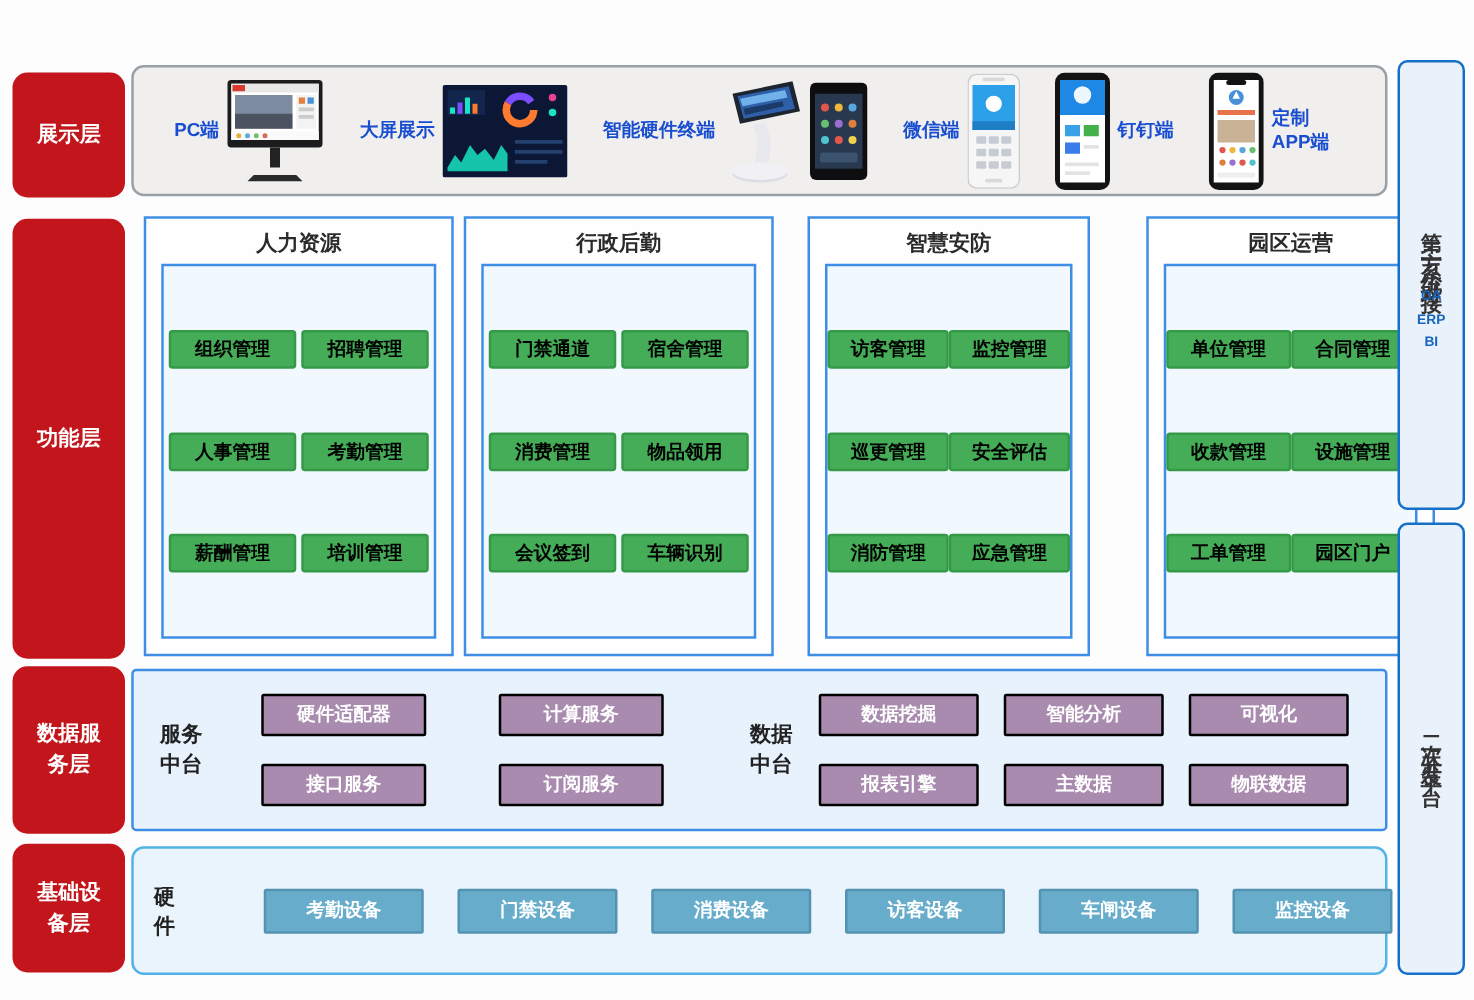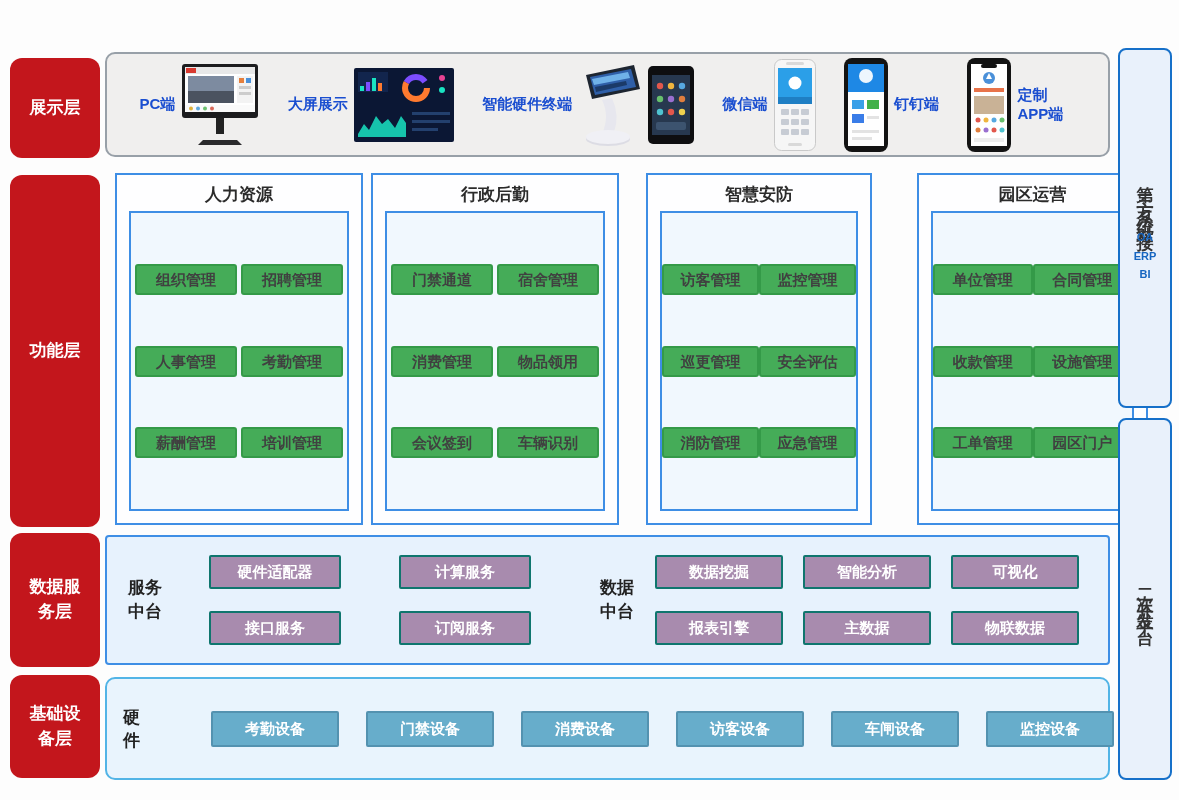--- a/index.html
+++ b/index.html
@@ -29,33 +29,33 @@
   
   .func-col { position:absolute; top:173px; height:352px; border:2px solid #3e8ee5;
     background:#fefeff; display:flex; flex-direction:column; }
   .fc1 { left:115px; width:248px; } .fc2 { left:371px; width:248px; }
   .fc3 { left:646px; width:226px; } .fc4 { left:881px; width:231px;margin-left:36px; }
   .func-title { text-align:center; padding:8px 0 5px; font-size:17px; font-weight:bold; color:#2b2b2b; }
   .func-inner { flex:1; margin:0 12px 12px; border:2px solid #3e8ee5; background:#f1f8fe;
     display:flex; flex-direction:column; justify-content:space-evenly; }
   .func-row { display:flex; justify-content:space-evenly; }
   .btn-green { width:102px; height:31px; background:#45ac58; border:2px solid #349a48; border-radius:3px;
-    color:#404040; font-weight:bold; font-size:15px; line-height:27px; text-align:center; }
+    color:#000000; font-weight:bold; font-size:15px; line-height:27px; text-align:center; }
 
   
   .ds-panel { position:absolute; left:105px; top:535px; width:1005px; height:130px;
     border:2px solid #3e8ee5; background:#e7f2fd; border-radius:4px;
     display:flex; align-items:center; }
   .mid-label { width:40px; font-size:17px; font-weight:bold; color:#222; line-height:1.4;
     word-break:break-all; text-align:center; }
   .ml-1 { margin-left:18px; } .ml-2 { margin-left:66px; }
   .ds-grid { display:grid; row-gap:22px; }
   .ds-grid.g2 { grid-template-columns:repeat(2,132px); column-gap:58px; margin-left:44px; }
   .ds-grid.g3 { grid-template-columns:repeat(3,128px); column-gap:20px; margin-left:18px; }
-  .btn-purple { height:34px; background:#a88bae; border:2px solid #0f766e; border-radius:2px;
+  .btn-purple { height:34px; background:#a88bae; border:2px solid #000000; border-radius:2px;
     color:#fff; font-weight:bold; font-size:15px; line-height:30px; text-align:center; }
 
   
   .hw-panel { position:absolute; left:105px; top:677px; width:1005px; height:103px;
     border:2px solid #52b4e6; background:#e9f4fd; border-radius:10px;
     display:flex; align-items:center; padding:0 12px;gap:44px; }
   .hw-label { font-size:17px; font-weight:bold; color:#222; margin-left:4px; }
   .hw-btns { flex:1; display:flex; justify-content:space-evenly; align-items:center; }
   .btn-teal { width:128px; height:36px; background:#67adcb; border:2px solid #5392b0; border-radius:2px;
     color:#fff; font-weight:bold; font-size:15px; line-height:32px; text-align:center;margin-left:27px; }

